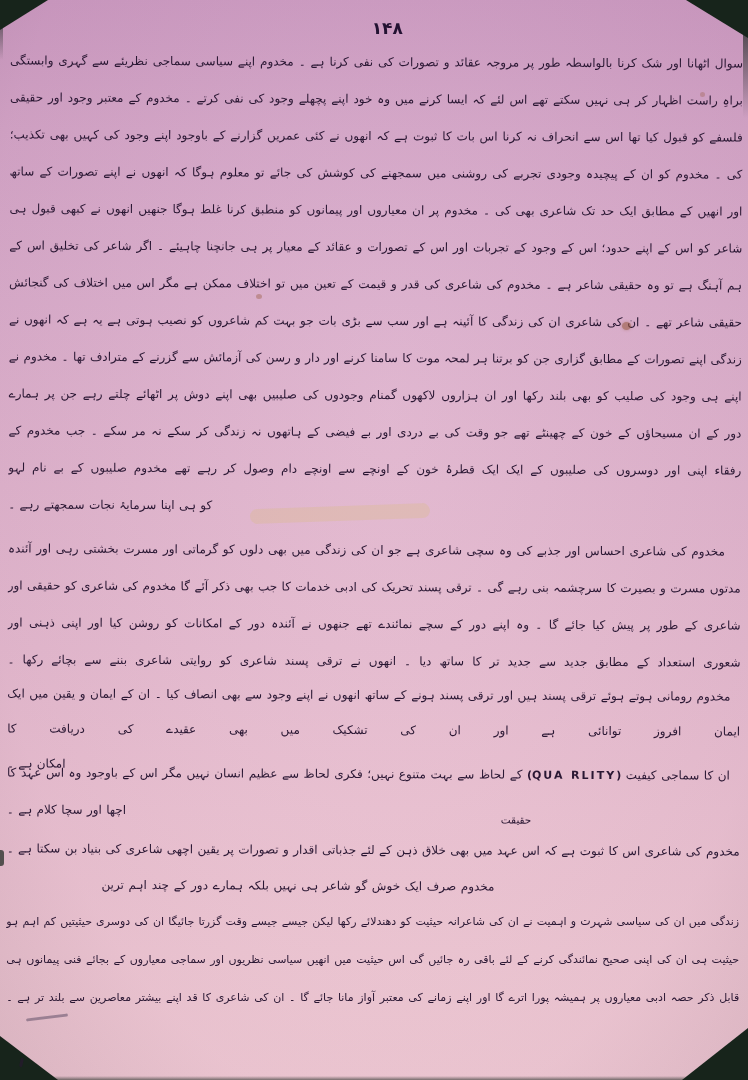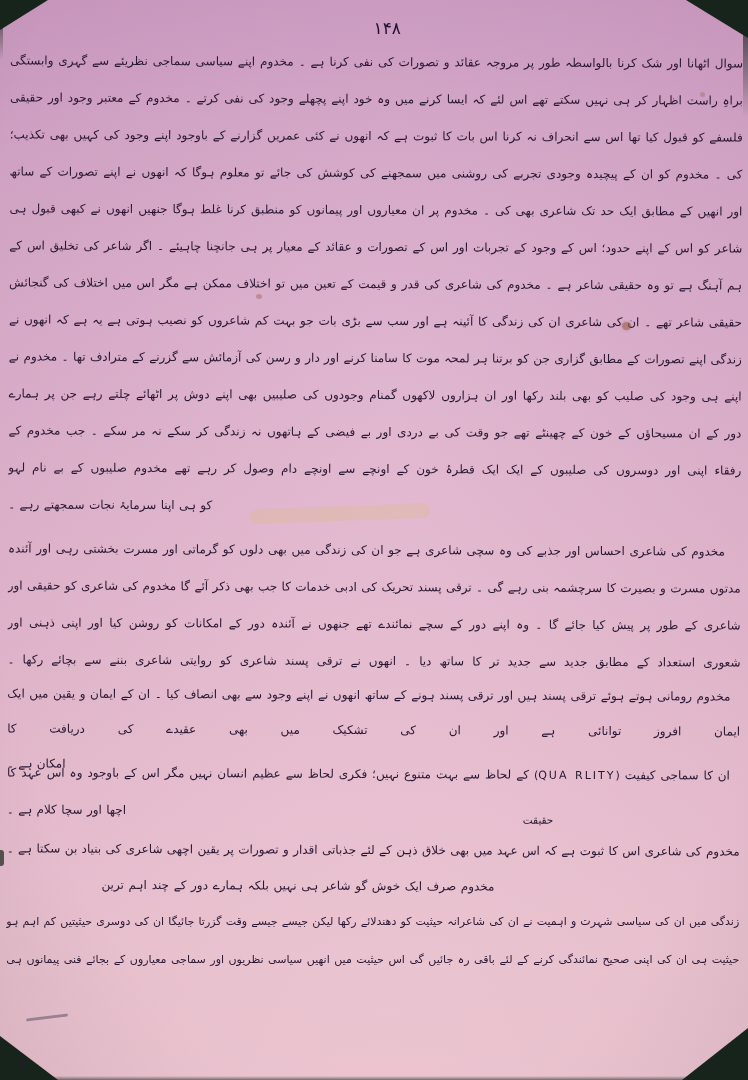--- a/index.html
+++ b/index.html
@@ -17,21 +17,21 @@
   .vignette{
     position:absolute;inset:0;pointer-events:none;
     background:radial-gradient(ellipse at 52% 38%, rgba(255,255,255,0.05) 0%, rgba(120,60,110,0.07) 75%, rgba(70,30,60,0.14) 100%);
   }
   .content{
     position:absolute;left:8px;right:7px;top:0;bottom:0;
     transform:rotate(0.25deg);
   }
   .pageno{
     position:absolute;top:18px;left:332px;width:90px;
-    text-align:center;font-size:17px;font-weight:normal;
+    text-align:center;font-size:17px;font-weight:bold;
     letter-spacing:1px;color:#231232;
   }
   .para{position:absolute;left:0;right:0;direction:rtl;}
   .line{
     direction:rtl;
     text-align:justify;
     text-align-last:justify;
     height:37px;line-height:37px;
     overflow:hidden;
     white-space:normal;
@@ -44,27 +44,27 @@
   .p1{top:44px;}
   .p2{top:532px;}
   .p2 .line:first-child{text-indent:16px;}
   .p3{top:678px;}
   .p3 .line{height:35px;line-height:35px;}
   .p3 .line:first-child{text-indent:10px;}
   .p4{top:756px;}
   .p4 .line:first-child{text-indent:10px;}
   .latin{
     direction:ltr;unicode-bidi:isolate;
-    font-size:11px;letter-spacing:2px;font-weight:normal;
+    font-size:11px;letter-spacing:2px;font-weight:bold;
   }
   .p5{top:832px;}
   .p5 .line{height:36px;line-height:36px;}
   .p5-l2{margin-right:245px;margin-left:95px;}
   .insertion{
-    position:absolute;top:813px;left:516px;
+    position:absolute;top:813px;left:494px;
     font-size:10.5px;direction:rtl;color:#2a1733;
   }
   .p6{top:903px;transform:rotate(-0.25deg);}
   .p6 .line{height:38px;line-height:38px;font-size:11px;}
   
   .corner{position:absolute;background:#17241b;}
   .c-tl{left:0;top:0;width:48px;height:30px;clip-path:polygon(0 0,100% 0,0 100%);}
   .c-tr{right:0;top:0;width:62px;height:38px;clip-path:polygon(0 0,100% 0,100% 100%);}
   .c-bl{left:0;bottom:0;width:58px;height:44px;clip-path:polygon(0 0,0 100%,100% 100%);}
   .c-br{right:0;bottom:0;width:66px;height:52px;clip-path:polygon(100% 0,100% 100%,0 100%);}
@@ -135,20 +135,21 @@
     <div class="insertion">حقیقت</div>
 
     <div class="para p5">
       <div class="line">مخدوم کی شاعری اس کا ثبوت ہے کہ اس عہد میں بھی خلاق ذہن کے لئے جذباتی اقدار و تصورات پر یقین اچھی شاعری کی بنیاد بن سکتا ہے ۔ اس لحاظ سے</div>
       <div class="line p5-l2">مخدوم صرف ایک خوش گو شاعر ہی نہیں بلکہ ہمارے دور کے چند اہم ترین اور نمائندہ ترین شاعروں میں سے ہیں ۔</div>
     </div>
 
     <div class="para p6">
       <div class="line">زندگی میں ان کی سیاسی شہرت و اہمیت نے ان کی شاعرانہ حیثیت کو دھندلائے رکھا لیکن جیسے جیسے وقت گزرتا جائیگا ان کی دوسری حیثیتیں کم اہم ہو جائیں گی اور ان کی شاعرانہ</div>
       <div class="line">حیثیت ہی ان کی اپنی صحیح نمائندگی کرنے کے لئے باقی رہ جائیں گی اس حیثیت میں انھیں سیاسی نظریوں اور سماجی معیاروں کے بجائے فنی پیمانوں ہی سے پہچانا جائیگا ۔ ان کی شاعری کا</div>
+      <div class="line">قابل ذکر حصہ ادبی معیاروں پر ہمیشہ پورا اترے گا اور اپنے زمانے کی معتبر آواز مانا جائے گا ۔ ان کی شاعری کا قد اپنے بیشتر معاصرین سے بلند تر ہے ۔</div>
     </div>
   </div>
 
   <div class="corner c-tl"></div>
   <div class="corner c-tr"></div>
   <div class="corner c-bl"></div>
   <div class="corner c-br"></div>
   <div class="edge-r"></div>
   <div class="edge-l"></div>
   <div class="edge-b"></div>

